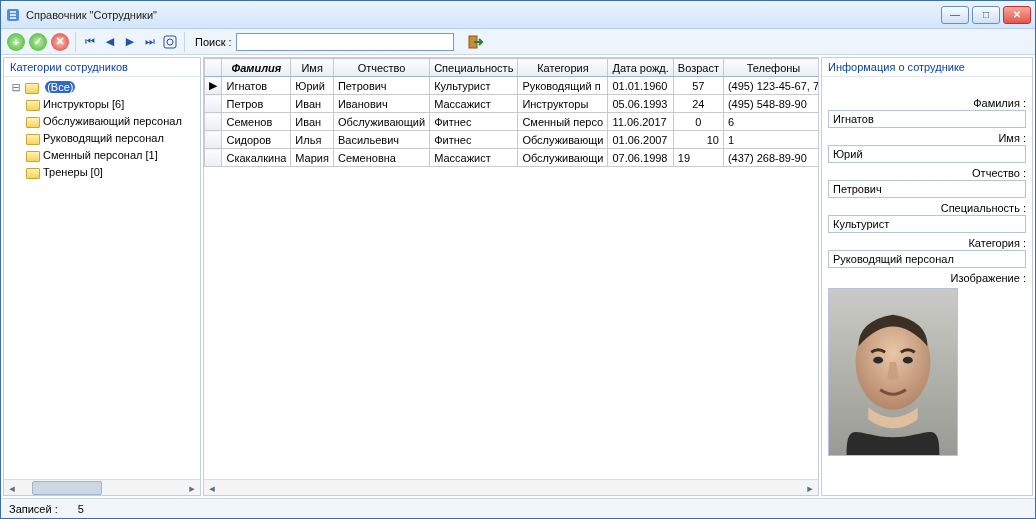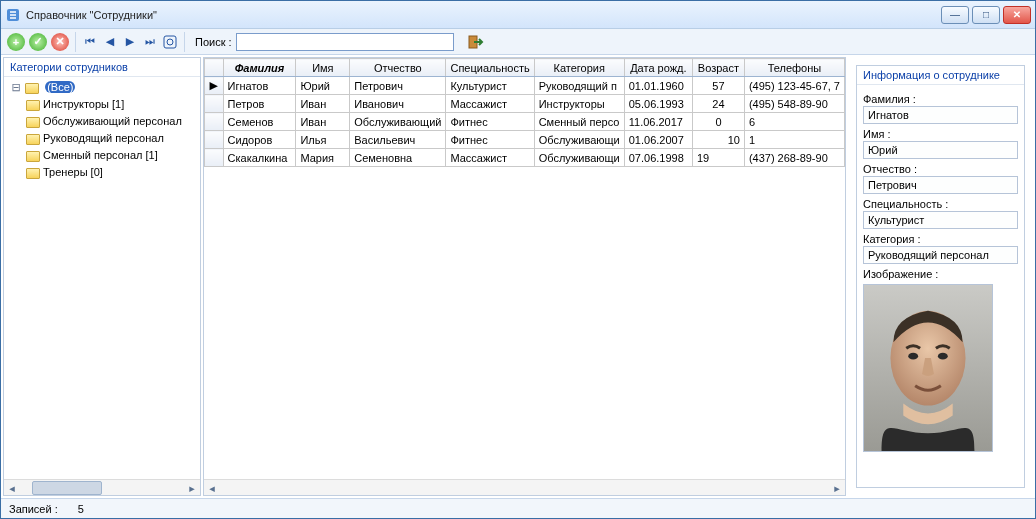--- a/index.html
+++ b/index.html
@@ -47,21 +47,21 @@
   .exit-icon { width:16px; height:16px; margin-left:10px; }
   .body {
     flex:1; display:flex; min-height:0;
     background:#fff;
   }
   .panel {
     border:1px solid #c0cee0; background:#fff; display:flex; flex-direction:column;
   }
   .tree-panel { width:198px; margin:2px; }
   .grid-panel { flex:1; margin:2px 0; min-width:0;}
-  .info-panel { width:169px; margin:10px; overflow:hidden;}
+  .info-panel { width:212px; margin:2px; overflow:hidden;gap:12px;}
   .panel-header { color:#0a3fa8; padding:3px 6px; border-bottom:1px solid #e0e7f0; }
   .tree { flex:1; overflow:auto; padding:2px 4px;}
   .tree ul { list-style:none; margin:0; padding-left:16px;}
   .tree li { white-space:nowrap; line-height:17px;}
   .tree .glyph { display:inline-block; width:12px; text-align:center; color:#6b7890;}
   .tree .folder { display:inline-block; width:14px; height:11px; background:linear-gradient(#fff2b0,#f7d35b); border:1px solid #caa63c; border-radius:1px; margin-right:3px; vertical-align:middle;}
   .tree .sel { background:#316ac5; color:#fff; padding:0 2px;border-radius:6px;}
   .hscroll { height:16px; border-top:1px solid #dcdcdc; position:relative; background:#f4f4f4;}
   .hscroll .thumb { position:absolute; left:28px; top:1px; width:70px; height:14px; background:#cdd7e4; border:1px solid #9fb4ce; border-radius:2px;}
   .hscroll .arr { position:absolute; top:0; width:16px; height:16px; display:flex; align-items:center; justify-content:center; color:#59708f;}
@@ -72,21 +72,21 @@
     border:1px solid #c9c9c9; padding:2px 4px; height:18px;
     white-space:nowrap; overflow:hidden;
   }
   table.grid th {
     background:linear-gradient(#fbfcfe,#e9eef6); font-weight:normal;
     border-bottom:1px solid #9db4d1;
   }
   table.grid th.sort { font-weight:bold; font-style:italic;}
   .rowhdr { width:18px; background:linear-gradient(#fbfcfe,#e9eef6); text-align:center; padding:0;}
   .info { padding:4px 6px; overflow:auto; flex:1;}
-  .info .lbl { margin-top:4px; }
+  .info .lbl { margin-top:4px;text-align:right; }
   .info .val {
     border:1px solid #b6c4d8; background:#fdfefe; padding:2px 4px; margin-top:1px;
     white-space:nowrap; overflow:hidden;
   }
   .photo-frame {
     width:130px; height:168px; border:1px solid #b6c4d8; margin-top:4px;
     display:flex; align-items:center; justify-content:center; overflow:hidden;
     background:#f3f3f3;
   }
   .photo {
@@ -148,21 +148,21 @@
 
     <div class="panel tree-panel">
       <div class="panel-header">Категории сотрудников</div>
       <div class="tree">
         <ul style="padding-left:2px">
           <li>
             <span class="glyph">⊟</span>
             <span class="folder"></span>
             <span class="sel">(Все)</span>
             <ul>
-              <li><span class="folder"></span><span>Инструкторы [1]</span></li>
+              <li><span class="folder"></span><span>Инструкторы [6]</span></li>
               <li><span class="folder"></span><span>Обслуживающий персонал</span></li>
               <li><span class="folder"></span><span>Руководящий персонал</span></li>
               <li><span class="folder"></span><span>Сменный персонал [1]</span></li>
               <li><span class="folder"></span><span>Тренеры [0]</span></li>
             </ul>
           </li>
         </ul>
       </div>
       <div class="hscroll">
         <span class="arr l">◂</span>

